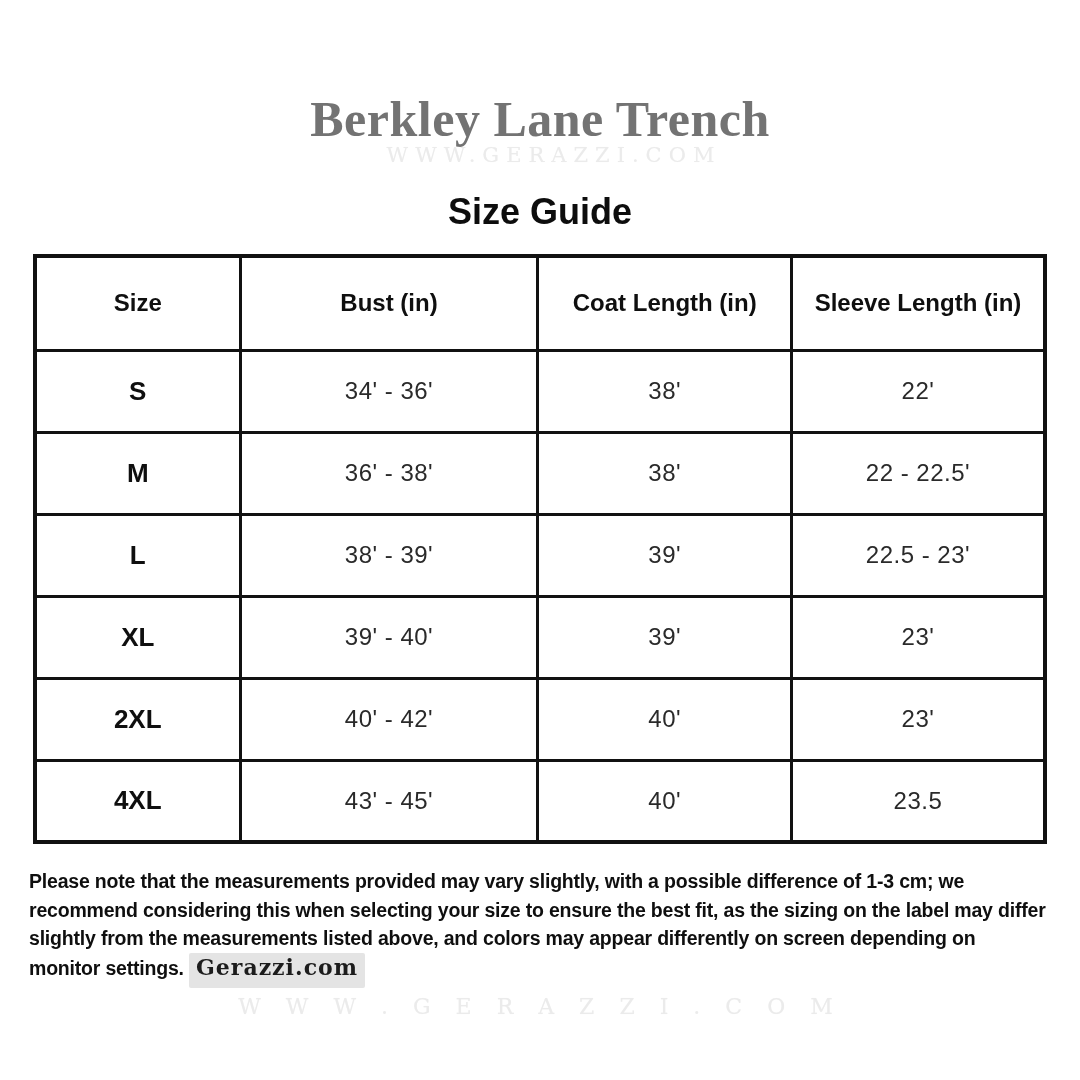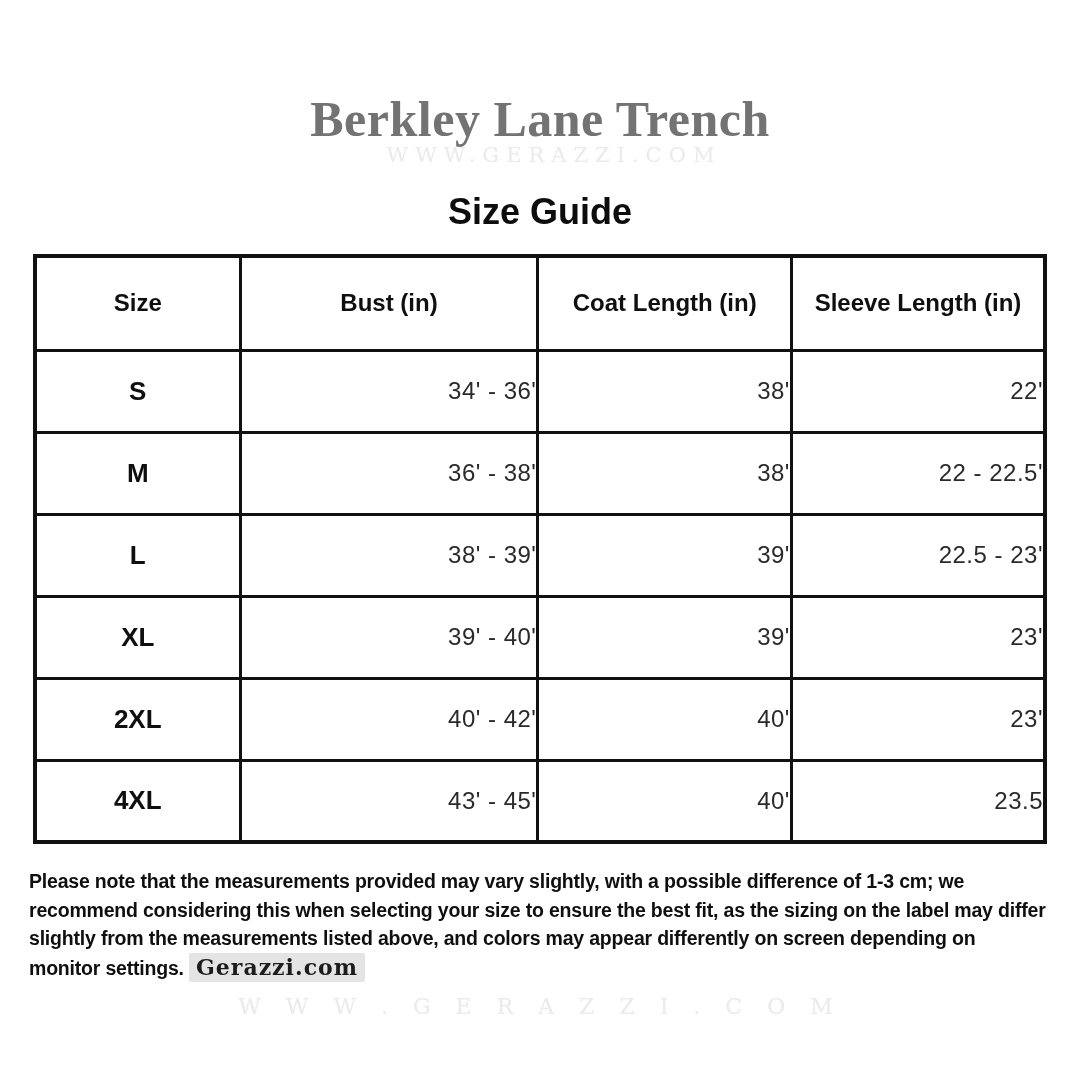--- a/index.html
+++ b/index.html
@@ -70,21 +70,20 @@
   .size-table td.size-cell {
     font-size: 26px;
     font-weight: 700;
     color: #0f0f0f;
   }
   .size-table td.val-cell {
     font-size: 24px;
     font-weight: 400;
     letter-spacing: 0.5px;
     color: #2a2a2a;
-    text-align: right;
   }
   col.c-size   { width: 20.3%; }
   col.c-bust   { width: 29.5%; }
   col.c-coat   { width: 25.1%; }
   col.c-sleeve { width: 25.1%; }
 
   .footer-note {
     width: 1022px;
     margin: 23px auto 0 auto;
     font-size: 19.5px;
@@ -94,21 +93,21 @@
     color: #0f0f0f;
     text-align: left;
   }
   .brand-tag {
     font-family: "DejaVu Serif", serif;
     font-weight: 700;
     font-size: 22px;
     letter-spacing: 1px;
     color: #1c1c1c;
     background: #e4e4e4;
-    padding: 1px 7px 2px 7px;
+    padding: 1px 7px 8px 7px;
     border-radius: 2px;
     white-space: nowrap;
   }
   .wm-bottom {
     margin-top: 12px;
     font-size: 22px;
     letter-spacing: 9px;
   }
 </style>
 </head>

